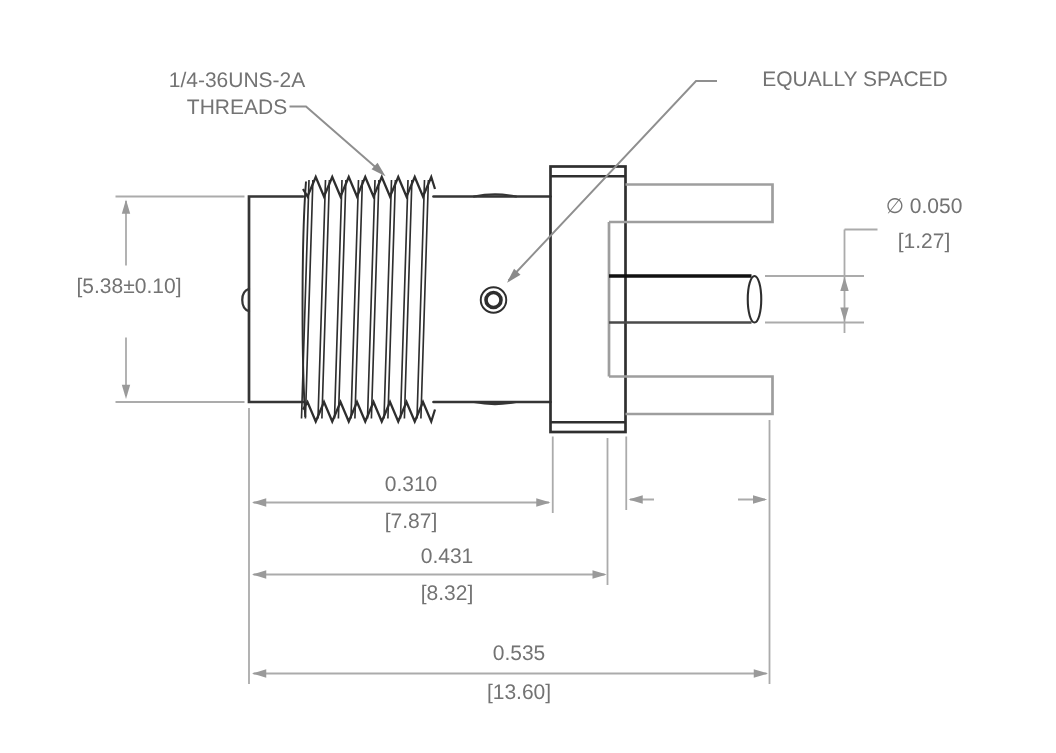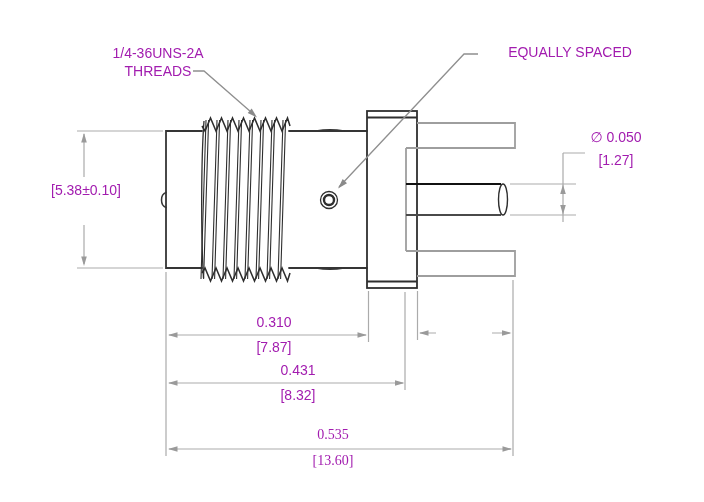--- a/index.html
+++ b/index.html
@@ -9,21 +9,21 @@
     background:#ffffff;
     overflow:hidden;
     font-family:"Liberation Sans",sans-serif;
   }
   #drawing{position:absolute;left:0;top:0;}
   .label{
     position:absolute;
     transform:translateX(-50%);
     text-align:center;
     white-space:nowrap;
-    color:#a21caf;
+    color:#737373;
     font-size:14px;
     line-height:25px;
   }
   .callout{line-height:18px;}
   .lh22{line-height:22px;}
   .lh23{line-height:23px;}
   .lh26{line-height:26px;}
 </style>
 </head>
 <body>
@@ -146,18 +146,18 @@
     <div>0.310</div>
     <div>[7.87]</div>
   </div>
 
   <div class="label" style="left:298px;top:358px;">
     <div>0.431</div>
     <div>[8.32]</div>
   </div>
 
 
-  <div class="label lh26" style="left:333px;top:422px;font-family:Liberation Serif, serif;">
+  <div class="label lh26" style="left:346px;top:422px;">
     <div>0.535</div>
     <div>[13.60]</div>
   </div>
 
 </div>
 
 </body></html>

